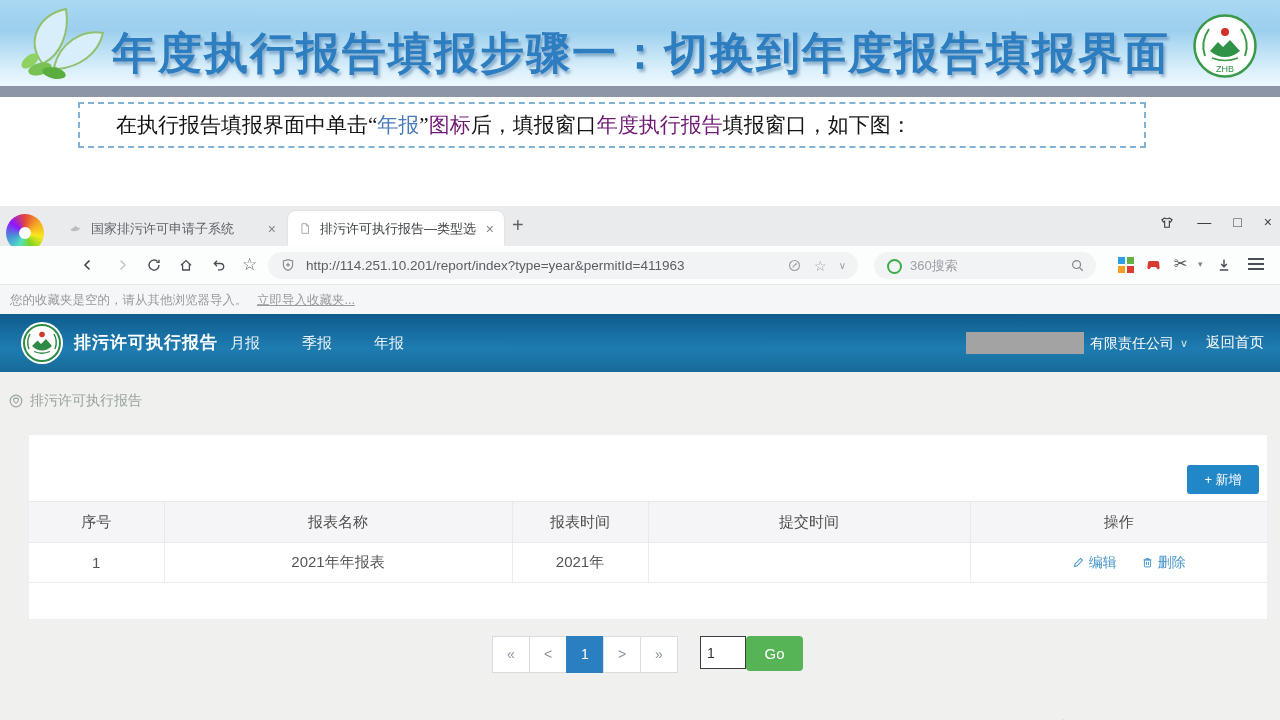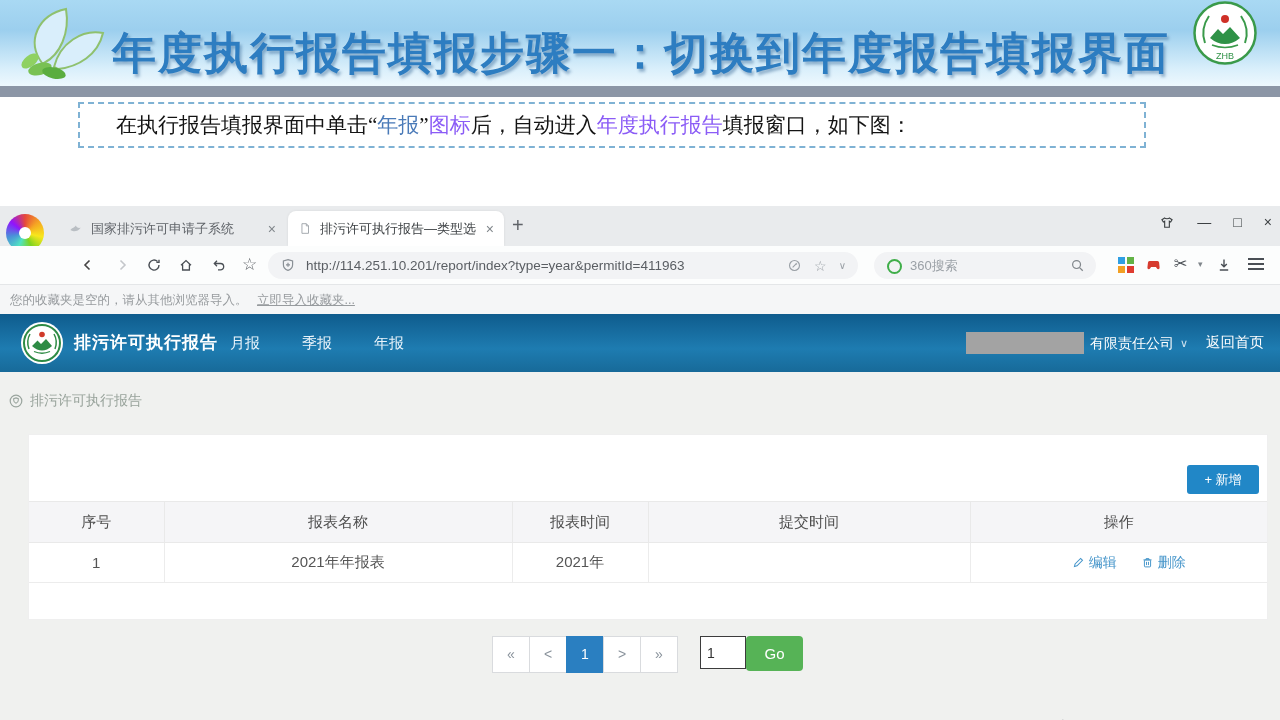--- a/index.html
+++ b/index.html
@@ -7,28 +7,28 @@
     font-family:"Liberation Sans","DejaVu Sans",sans-serif;color:#333;}
   .abs{position:absolute;}
 
   
   .banner{left:0;top:0;width:1280px;height:86px;
     background:linear-gradient(180deg,#a9d9f3 0%,#9ccfee 35%,#d9effb 80%,#eef8fe 100%);}
   .banner-bar{left:0;top:86px;width:1280px;height:11px;background:#8c96a6;}
   .slide-title{left:112px;top:24px;font-size:44px;font-weight:bold;color:#2d7dc1;letter-spacing:2px;
     text-shadow:2px 3px 3px rgba(35,85,135,.40),0 0 1px rgba(255,255,255,.7);white-space:nowrap;}
   .leaf-logo{left:8px;top:3px;}
-  .zhb-logo{left:1192px;top:0;}
+  .zhb-logo{left:1192px;top:13px;}
 
   
   .instruction{left:78px;top:102px;width:1028px;height:42px;border:2px dashed #7fb2d4;
     font-family:"Liberation Serif","DejaVu Serif",serif;font-size:21px;line-height:42px;
     padding-left:36px;color:#141414;white-space:nowrap;}
   .seg-blue{color:#4a7ab8;}
-  .seg-purple{color:#8b5cf6;}
+  .seg-purple{color:#701a75;}
 
   
   .browser{left:0;top:170px;width:1280px;height:550px;background:#e9ebed;margin-top:36px;}
 
   
   .tabstrip{left:0;top:0;width:1280px;height:40px;}
   .logo360{left:6px;top:8px;width:38px;height:38px;border-radius:50%;
     background:conic-gradient(#e5493c,#f5a623,#f8e71c,#7ed321,#50e3c2,#4a90d9,#9013fe,#e5493c);}
   .logo360::after{content:"";position:absolute;left:13px;top:13px;width:12px;height:12px;border-radius:50%;background:#fff;}
   .login-badge{left:1px;top:46px;width:52px;height:19px;background:#e4573f;color:#fff;font-size:11px;
@@ -135,21 +135,21 @@
       <path d="M53 43 Q58 29 49 16" fill="none" stroke="#3a9a4a" stroke-width="2"></path>
       <circle cx="33" cy="19" r="4" fill="#cf3028"></circle>
       <path d="M18 38 L26 29 L31 34 L38 27 L48 38 Q41 44 33 44 Q25 44 18 38 Z" fill="#2f9247"></path>
       <path d="M20 45 Q33 50 46 45" fill="none" stroke="#3a9a4a" stroke-width="1.5"></path>
       <text x="33" y="59" font-size="9" fill="#2f9247" text-anchor="middle" font-family="Liberation Sans,sans-serif">ZHB</text>
     </svg>
   </div>
   <div class="abs banner-bar"></div>
 
   <div class="abs instruction">
-    <span><span>在执行报告填报界面中单击“</span><span class="seg-blue">年报</span><span>”</span><span class="seg-purple">图标</span><span>后，自动进入</span><span class="seg-purple">年度执行报告</span><span>填报窗口，如下图：</span></span>
+    <span><span>在执行报告填报界面中单击“</span><span class="seg-blue">年报</span><span>”</span><span class="seg-purple">图标</span><span>后，填报窗口</span><span class="seg-purple">年度执行报告</span><span>填报窗口，如下图：</span></span>
   </div>
 
   <div class="abs browser">
 
     <div class="abs tabstrip">
       <div class="abs logo360"></div>
       <div class="abs tab tab1">
         <span class="fav">
           <svg width="15" height="15" viewBox="0 0 16 16">
               <path d="M2.5 9.5C4.5 7 7 7.2 8.5 4.8c.3 2 2.5 3 5 2.4-1.8 3-5 3.8-7.5 3.6-1.2-.1-2.5-.5-3.5-1.3z" fill="#b9bec3"></path>

